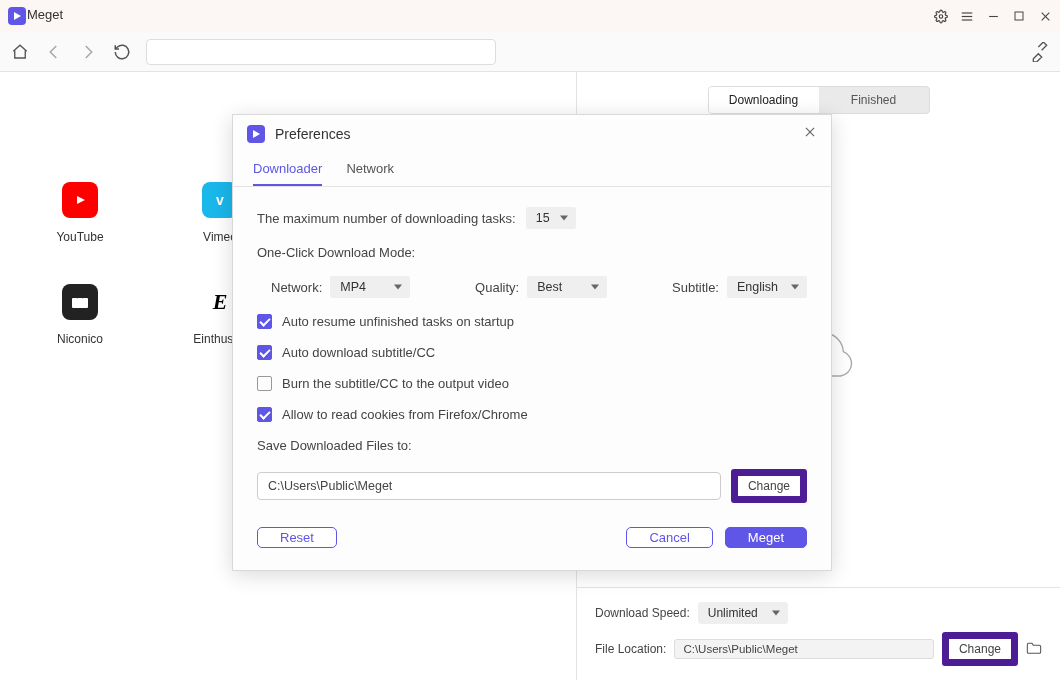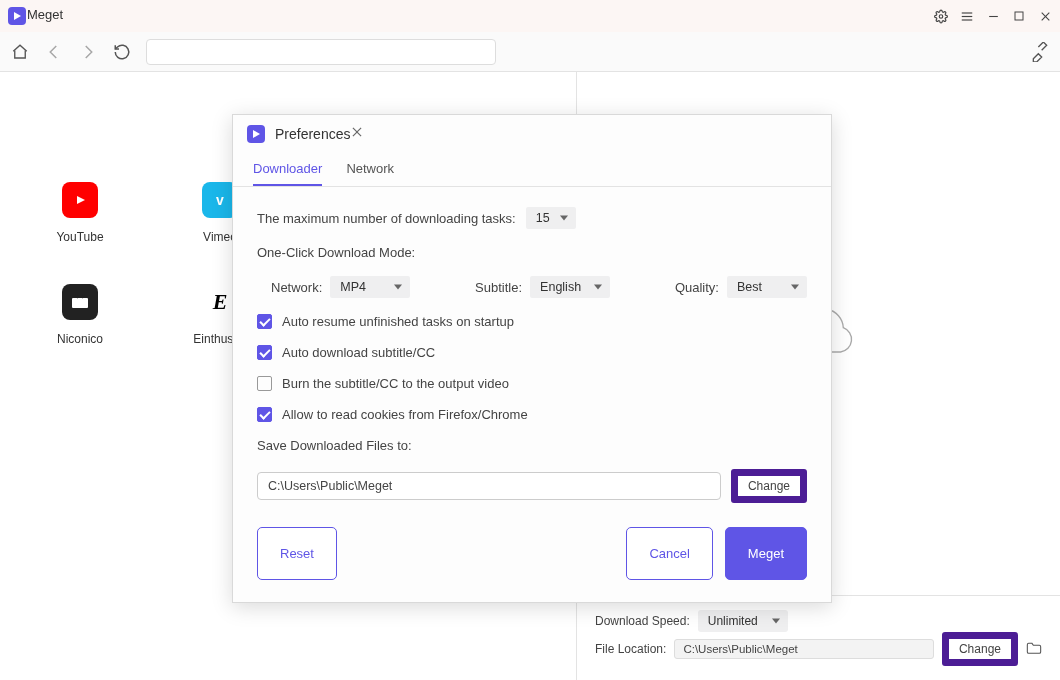--- a/index.html
+++ b/index.html
@@ -39,50 +39,50 @@
 
   .right{flex:1;border-left:1px solid var(--border);display:flex;flex-direction:column}
   .tabs{display:flex;justify-content:center;padding:14px}
   .segment{display:flex;border:1px solid #ddd;border-radius:4px;overflow:hidden;background:var(--tab-bg)}
   .seg-btn{width:110px;height:26px;display:flex;align-items:center;justify-content:center;font-size:12px;color:#555;cursor:pointer}
   .seg-btn.active{background:#fff;color:#222;font-weight:500}
 
   .cloud{flex:1;display:flex;align-items:center;justify-content:center}
   .cloud svg{width:90px;height:70px;stroke:#aaa;fill:none;stroke-width:1.5}
 
-  .bottom{border-top:1px solid var(--border);padding:14px 18px;display:flex;flex-direction:column;gap:0;font-size:12px;color:#444}
+  .bottom{border-top:1px solid var(--border);padding:14px 18px;display:flex;flex-direction:column;gap:8px;font-size:12px;color:#444}
   .brow{display:flex;align-items:center;gap:8px}
   .select-like{background:var(--btn-bg);border:none;border-radius:3px;padding:4px 22px 4px 10px;font-size:12px;color:#333;position:relative;min-width:90px}
   .select-like::after{content:"";position:absolute;right:8px;top:50%;width:0;height:0;border-left:4px solid transparent;border-right:4px solid transparent;border-top:5px solid #666;transform:translateY(-50%)}
   .textish{border:1px solid #ddd;background:#f3f3f3;border-radius:3px;padding:3px 8px;font-size:11.5px;flex:1;color:#444}
   .smallbtn{border:7px solid #4c1d95;background:#fff;border-radius:3px;padding:3px 10px;font-size:12px;cursor:pointer}
 
   
   .modal{position:absolute;left:232px;top:114px;width:600px;background:#fdfdfd;border:1px solid #d9d9d9;box-shadow:0 4px 20px rgba(0,0,0,0.15);display:flex;flex-direction:column}
-  .mhead{display:flex;align-items:center;justify-content:flex-start;padding:10px 14px}
+  .mhead{display:flex;align-items:center;justify-content:space-between;padding:10px 14px}
   .mhead .t{display:flex;align-items:center;gap:10px;font-size:14px;color:#333}
   .close{cursor:pointer;color:#666;font-size:16px}
   .mtabs{display:flex;gap:24px;padding:0 20px;border-bottom:1px solid var(--border)}
   .mtab{padding:8px 0;font-size:13px;color:#555;cursor:pointer;border-bottom:2px solid transparent}
   .mtab.active{color:var(--accent);border-bottom-color:var(--accent);font-weight:500}
   .mbody{padding:20px 24px;display:flex;flex-direction:column;gap:16px;font-size:13px;color:#444}
   .row{display:flex;align-items:center;gap:10px}
   .grid3{display:flex;justify-content:space-between;align-items:center}
   .grid3 .cell{display:flex;align-items:center;gap:8px}
   .sel{background:var(--btn-bg);border:none;border-radius:2px;padding:4px 26px 4px 10px;font-size:12.5px;color:#333;position:relative;min-width:80px}
   .sel::after{content:"";position:absolute;right:8px;top:50%;width:0;height:0;border-left:4px solid transparent;border-right:4px solid transparent;border-top:5px solid #666;transform:translateY(-50%)}
   .sel.small{min-width:44px}
   .chk{display:flex;align-items:center;gap:10px}
   .chkbox{width:15px;height:15px;border:1.5px solid #999;border-radius:2px;display:flex;align-items:center;justify-content:center}
   .chkbox.checked{background:var(--accent);border-color:var(--accent)}
   .chkbox.checked::after{content:"";width:4px;height:8px;border:solid #fff;border-width:0 2px 2px 0;transform:rotate(45deg);margin-top:-2px}
   .pathrow{display:flex;gap:10px;align-items:center}
   .pathinput{flex:1;border:1px solid #ccc;border-radius:4px;padding:6px 10px;font-size:12.5px;color:#444;background:#fff}
   .mfooter{display:flex;justify-content:space-between;padding:4px 24px 22px}
-  .btn{border-radius:5px;padding:18px 22px;font-size:13px;cursor:pointer}
+  .btn{border-radius:5px;padding:2px 22px;font-size:13px;cursor:pointer}
   .btn.outline{border:1px solid var(--accent);background:#fff;color:var(--accent)}
   .btn.fill{border:1px solid var(--accent);background:var(--accent);color:#fff}
   .footer-right{display:flex;gap:12px}
 
   .plus{font-size:26px;color:#222}
 </style>
 </head>
 <body>
 
 <div class="titlebar">
@@ -212,20 +212,26 @@
           </svg>
       </div>
       <span class="lbl">SoundCloud</span>
     </div>
     <div class="site">
       <div class="plus">+</div>
     </div>
   </div>
 
   <div class="right">
+    <div class="tabs">
+      <div class="segment">
+        <div class="seg-btn active">Downloading</div>
+        <div class="seg-btn">Finished</div>
+      </div>
+    </div>
     <div class="cloud">
       <svg viewBox="0 0 100 70">
         <path d="M30 55a18 18 0 1 1 5-35 22 22 0 0 1 42 8 14 14 0 0 1-3 27H30z"></path>
         <polyline points="50 30 50 50"></polyline>
         <polyline points="42 42 50 50 58 42"></polyline>
       </svg>
     </div>
     <div class="bottom">
       <div class="brow">
         <span>Download Speed:</span>
@@ -271,26 +277,26 @@
       <span>The maximum number of downloading tasks:</span>
       <div class="sel small">15</div>
     </div>
     <div>One-Click Download Mode:</div>
     <div class="grid3" style="padding-left:14px">
       <div class="cell">
         <span>Network:</span>
         <div class="sel">MP4</div>
       </div>
       <div class="cell">
+        <span>Quality:</span>
+        <div class="sel">Best</div>
+      </div>
+      <div class="cell">
         <span>Subtitle:</span>
         <div class="sel">English</div>
-      </div>
-      <div class="cell">
-        <span>Quality:</span>
-        <div class="sel">Best</div>
       </div>
     </div>
 
     <div class="chk">
       <div class="chkbox checked"></div>
       <span>Auto resume unfinished tasks on startup</span>
     </div>
     <div class="chk">
       <div class="chkbox checked"></div>
       <span>Auto download subtitle/CC</span>

